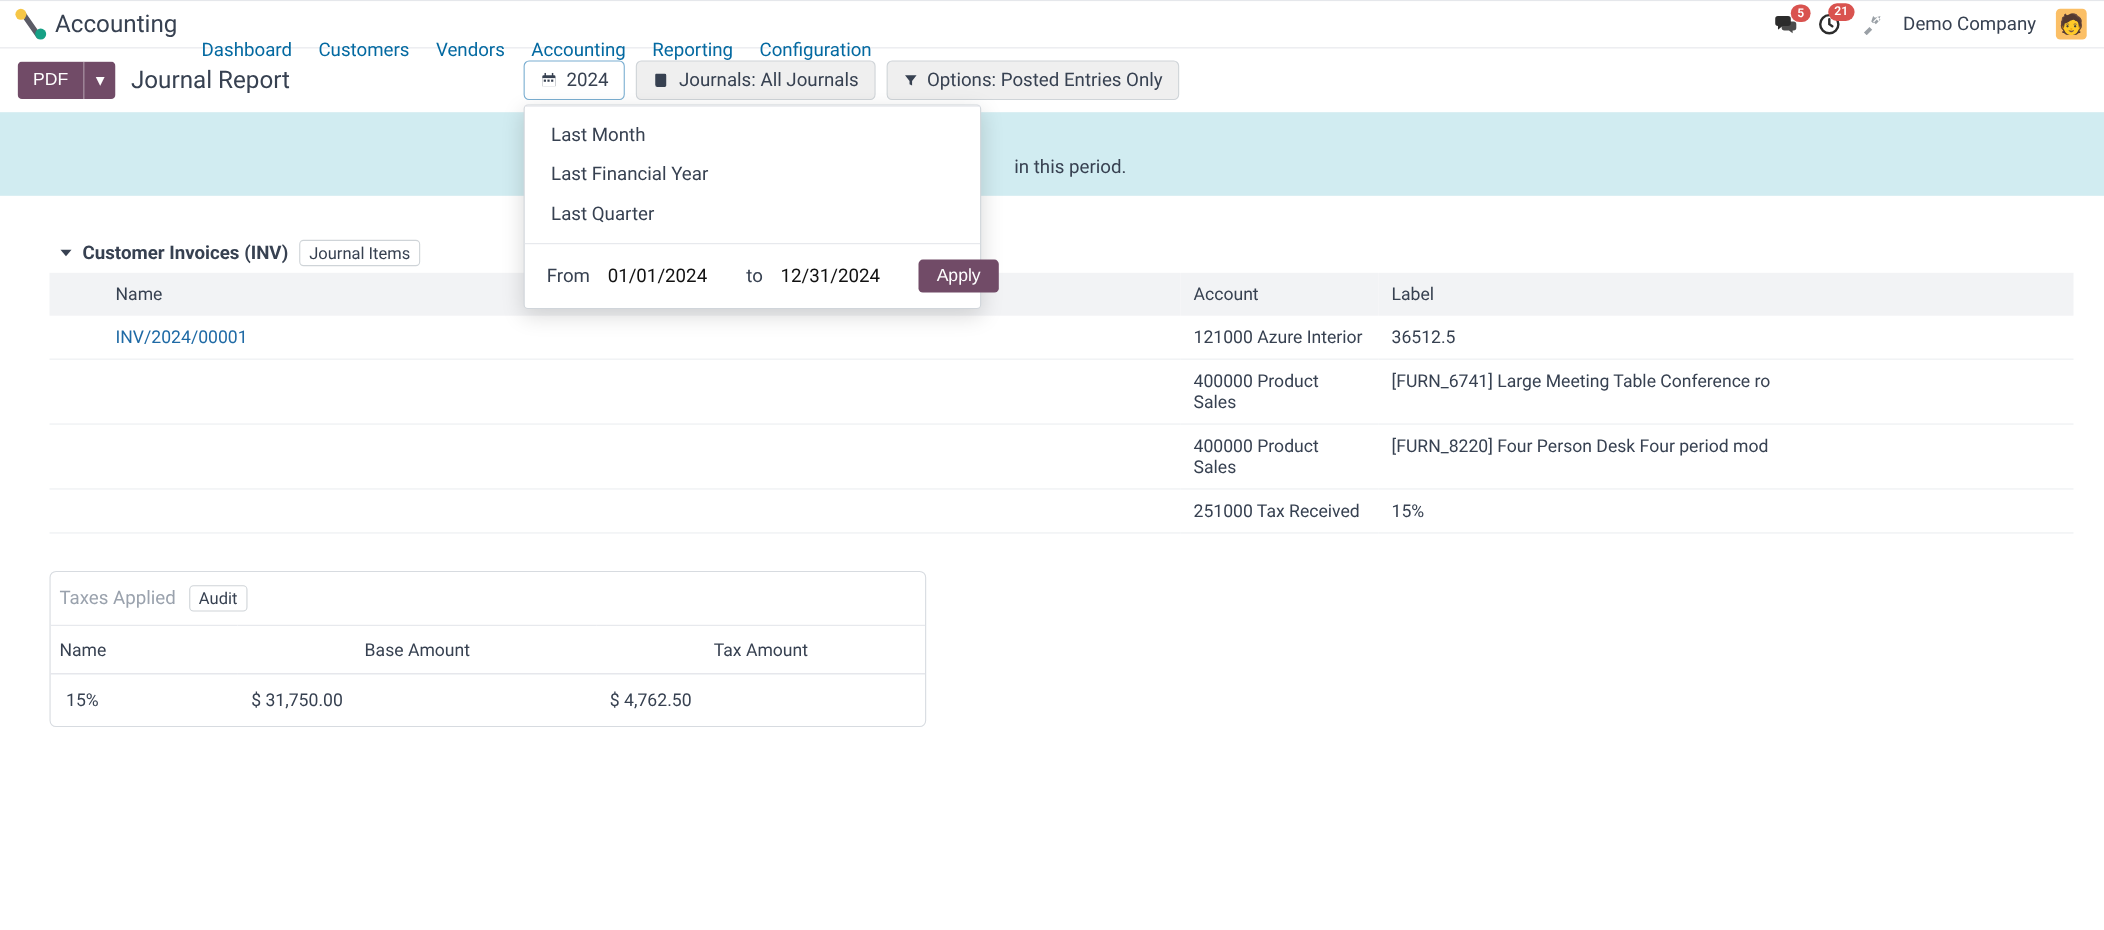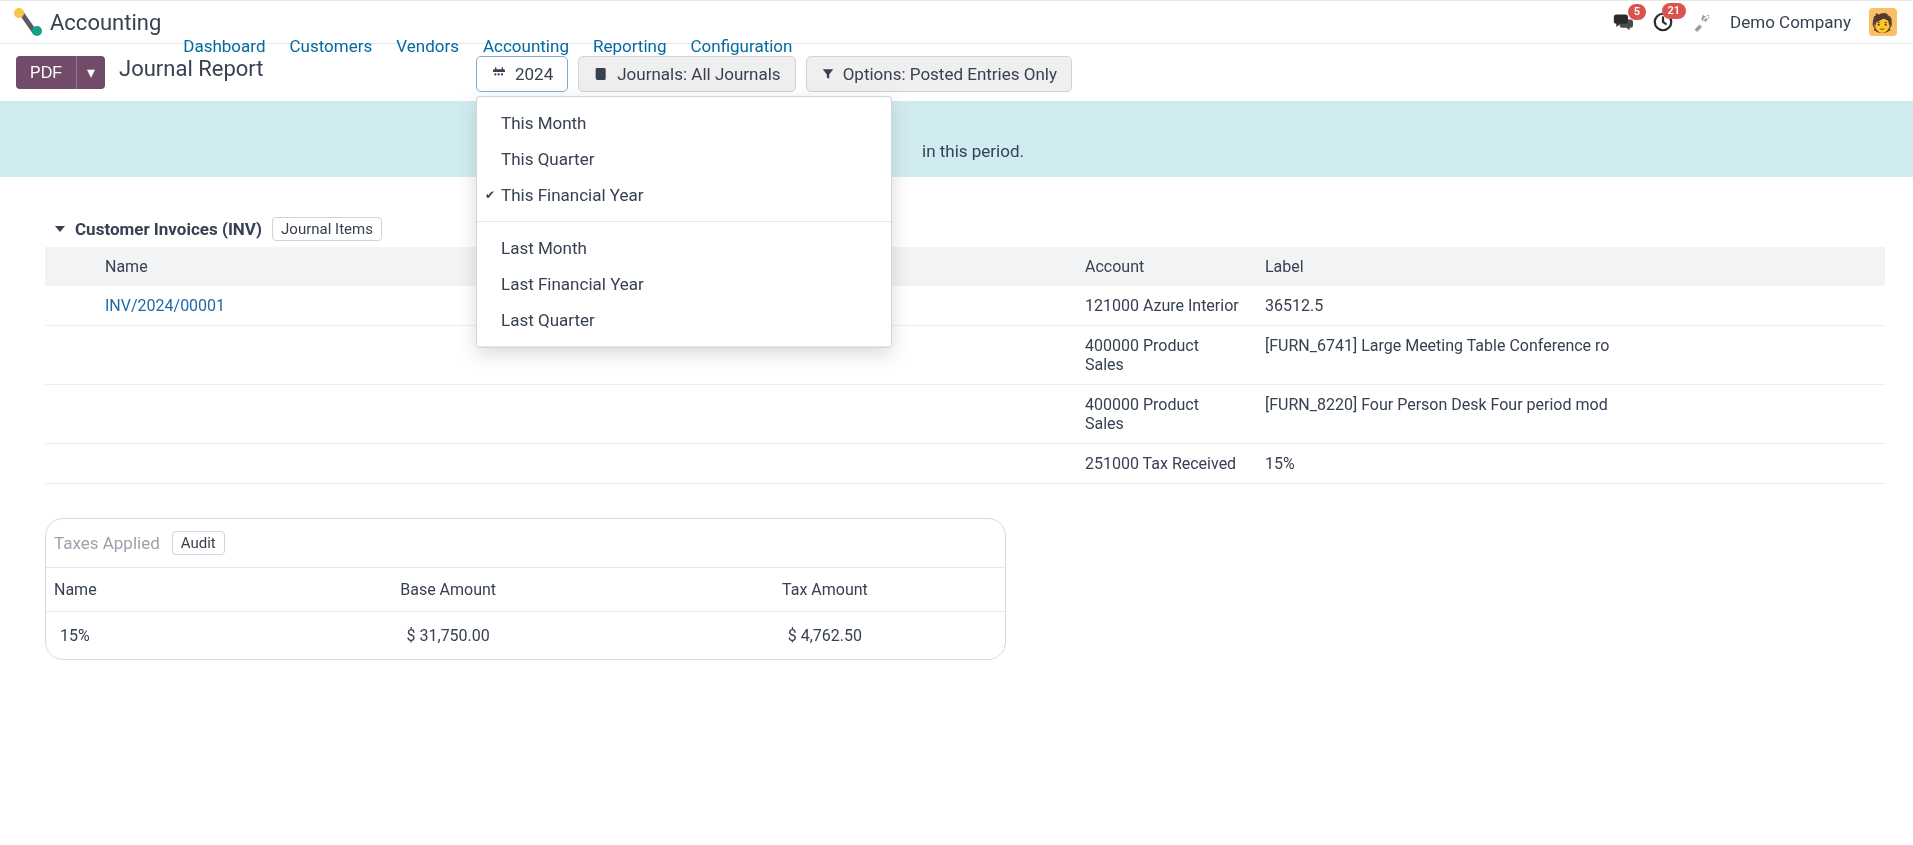--- a/index.html
+++ b/index.html
@@ -13,21 +13,21 @@
 .app-name{font-size:22px;color:#374151;}
 .menu{display:flex;gap:24px;}
 .menu a{color:#0369a1;text-decoration:none;font-size:17px;margin-top:48px;}
 .spacer{flex:1;}
 .right{display:flex;align-items:center;gap:18px;}
 .icon-badge{position:relative;display:inline-flex;align-items:center;}
 .badge{position:absolute;top:-8px;right:-12px;background:#d9534f;color:#fff;border-radius:10px;font-size:11px;font-weight:600;padding:1px 6px;line-height:14px;}
 .company{font-size:17px;color:#374151;}
 .avatar{width:28px;height:28px;border-radius:4px;background:#fbbf66;display:inline-flex;align-items:center;justify-content:center;font-size:18px;}
 
-.controlbar{display:flex;gap:10px;padding:12px 16px;}
+.controlbar{display:flex;align-items:center;gap:10px;padding:12px 16px;}
 .btn-group{display:inline-flex;border-radius:4px;overflow:hidden;}
 .btn{padding:7px 14px;background:#714b67;color:#fff;border:0;font-size:16px;cursor:pointer;}
 .btn.caret{padding:7px 10px;border-left:1px solid rgba(255,255,255,.25);}
 .title{font-size:22px;color:#374151;margin-left:4px;margin-right:auto;}
 .filter-row{display:flex;gap:10px;position:relative;margin-left:auto;margin-right:auto;}
 .pill{display:inline-flex;align-items:center;gap:8px;background:#efefef;border:1px solid #cfd4d8;border-radius:5px;padding:7px 14px;font-size:17px;color:#374151;cursor:pointer;}
 .pill.active{background:#fff;border-color:#7aaed1;}
 
 .banner{background:#d1ecf1;color:#374151;text-align:center;padding:16px 0;font-size:17px;position:relative;}
 .banner-inner{width:100%;}
@@ -50,27 +50,27 @@
 
 table.report{width:100%;border-collapse:collapse;margin-left:0;}
 table.report th{background:#f2f3f5;text-align:left;font-weight:400;color:#374151;padding:10px 12px;font-size:16px;}
 table.report th:first-child{padding-left:60px;}
 table.report td{padding:10px 12px;border-bottom:1px solid #eceef1;font-size:16px;vertical-align:top;}
 table.report td.name{padding-left:60px;}
 table.report td.name a{color:#1f6aa5;text-decoration:none;}
 .acct{width:180px;}
 .lbl{white-space:nowrap;overflow:hidden;}
 
-.taxbox{border:1px solid #d7dbe0;border-radius:18px;width:961px;margin-top:34px;}
+.taxbox{border:1px solid #d7dbe0;border-radius:6px;width:797px;margin-top:34px;}
 .taxbox .hd{display:flex;align-items:center;gap:12px;padding:12px 12px 12px 8px;}
 .taxbox .hd .muted{color:#9aa2ad;font-size:17px;}
 .taxbox table{width:100%;border-collapse:collapse;}
 .taxbox th{text-align:center;border-top:1px solid #e5e7eb;border-bottom:1px solid #e5e7eb;font-weight:400;padding:12px;color:#374151;font-size:16px;}
 .taxbox th:first-child{text-align:left;padding-left:8px;}
-.taxbox td{text-align:center;padding:14px 12px;font-size:16px;}
+.taxbox td{text-align:left;padding:14px 12px;font-size:16px;}
 .taxbox td:first-child{text-align:left;padding-left:14px;}
 
 svg{display:block;}
 </style>
 </head>
 <body>
 
 <div class="topbar">
   <div class="logo-wrap">
     <div class="logo">
@@ -129,32 +129,34 @@
             <rect x="3" y="9" width="18" height="12" rx="0" fill="#fff"></rect>
             <rect x="6" y="2" width="2" height="5" fill="#374151"></rect>
             <rect x="16" y="2" width="2" height="5" fill="#374151"></rect>
             <rect x="5" y="11" width="3" height="3" fill="#374151"></rect>
             <rect x="10" y="11" width="3" height="3" fill="#374151"></rect>
             <rect x="15" y="11" width="3" height="3" fill="#374151"></rect>
           </svg>
         <span>2024</span>
       </div>
       <div class="dropdown">
-        <div class="section">
-          <div class="opt">This Month</div>
-          <div class="opt">This Quarter</div>
-          <div class="opt selected"><span class="check">✔</span><span>This Financial Year</span></div>
-        </div>
         <hr>
         <div class="section">
           <div class="opt">Last Month</div>
           <div class="opt">Last Financial Year</div>
           <div class="opt">Last Quarter</div>
         </div>
         <hr>
+        <div class="range">
+          <span>From</span>
+          <input type="text" value="01/01/2024" style="">
+          <span>to</span>
+          <input type="text" value="12/31/2024" style="">
+          <button class="apply">Apply</button>
+        </div>
       </div>
     </div>
     <div class="pill">
       <svg width="16" height="16" viewBox="0 0 24 24">
           <path fill="#374151" d="M5 3h12a2 2 0 012 2v14a2 2 0 01-2 2H7a3 3 0 01-3-3V5a2 2 0 011-2zM7 18h11v2H7a1 1 0 110-2z"></path>
         </svg>
       <span>Journals: All Journals</span>
     </div>
     <div class="pill">
       <svg width="14" height="16" viewBox="0 0 24 24">

